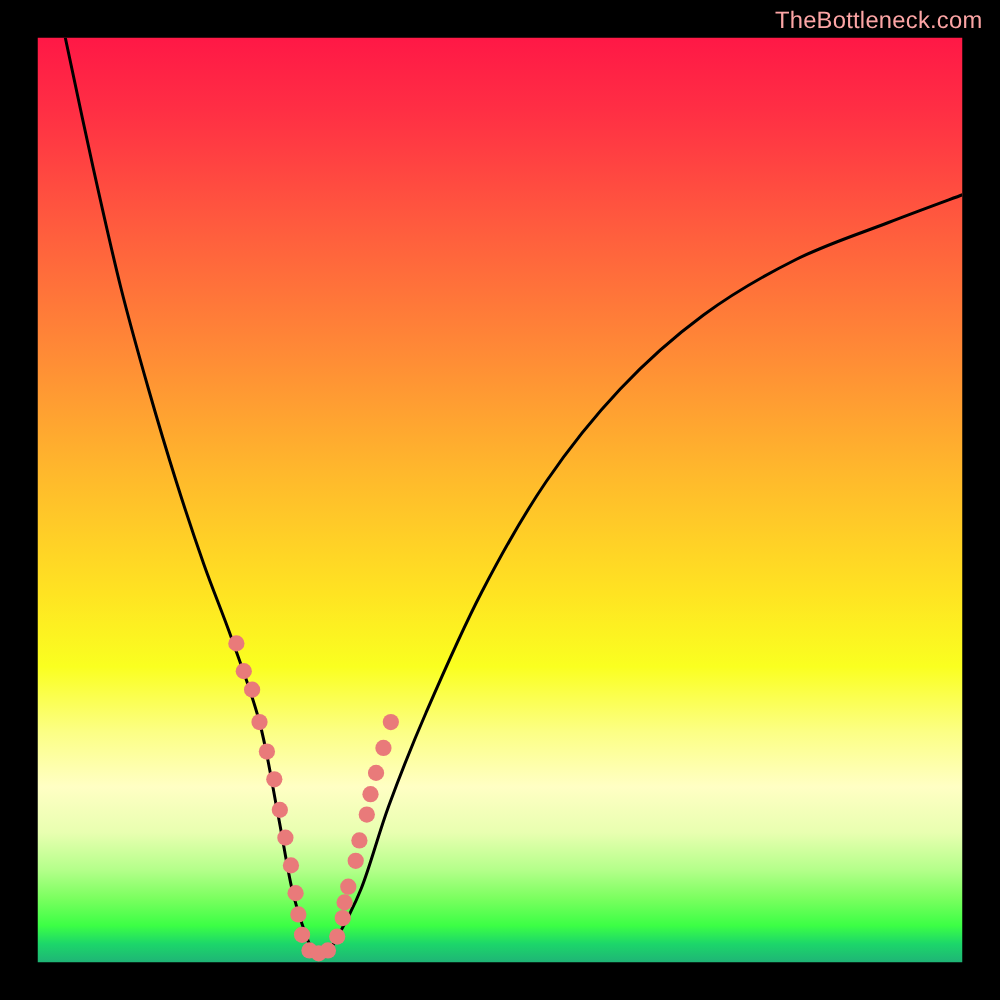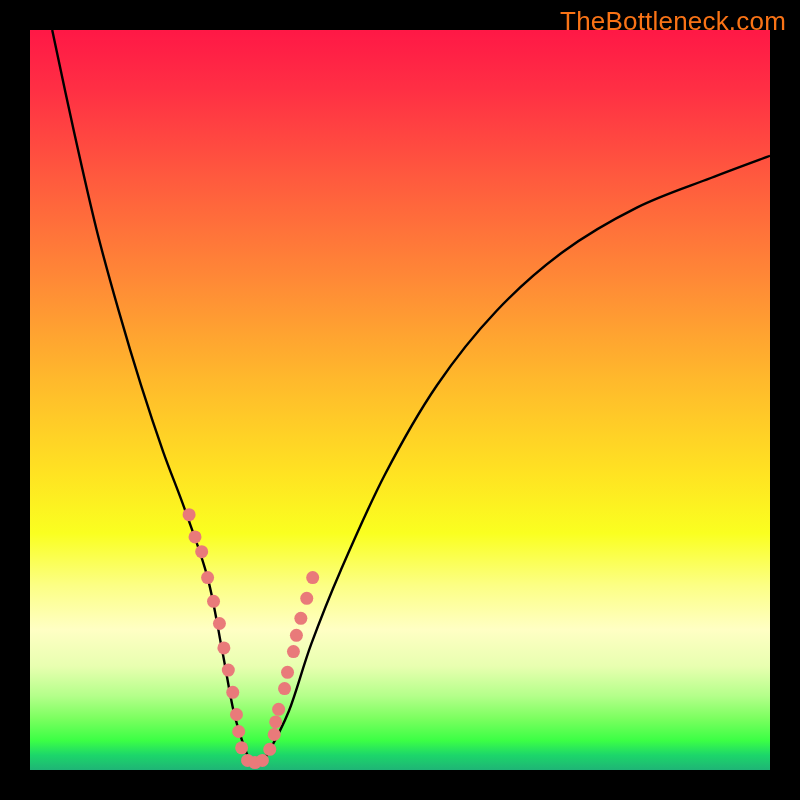--- a/index.html
+++ b/index.html
@@ -40,22 +40,22 @@
       #7cff60 93%,
       #3cff45 96%,
       #1cd66a 98%,
       #1fb476 100%
     );
   }
   .watermark {
     position: absolute;
     top: 6px;
     right: 14px;
-    color: #f97316;
-    font-size: 26px;
+    color: #fca5a5;
+    font-size: 19px;
     font-weight: 500;
     letter-spacing: 0.2px;
     z-index: 5;
   }
   svg.curve {
     position: absolute;
     left: 0; top: 0;
     width: 740px;
     height: 740px;
   }

